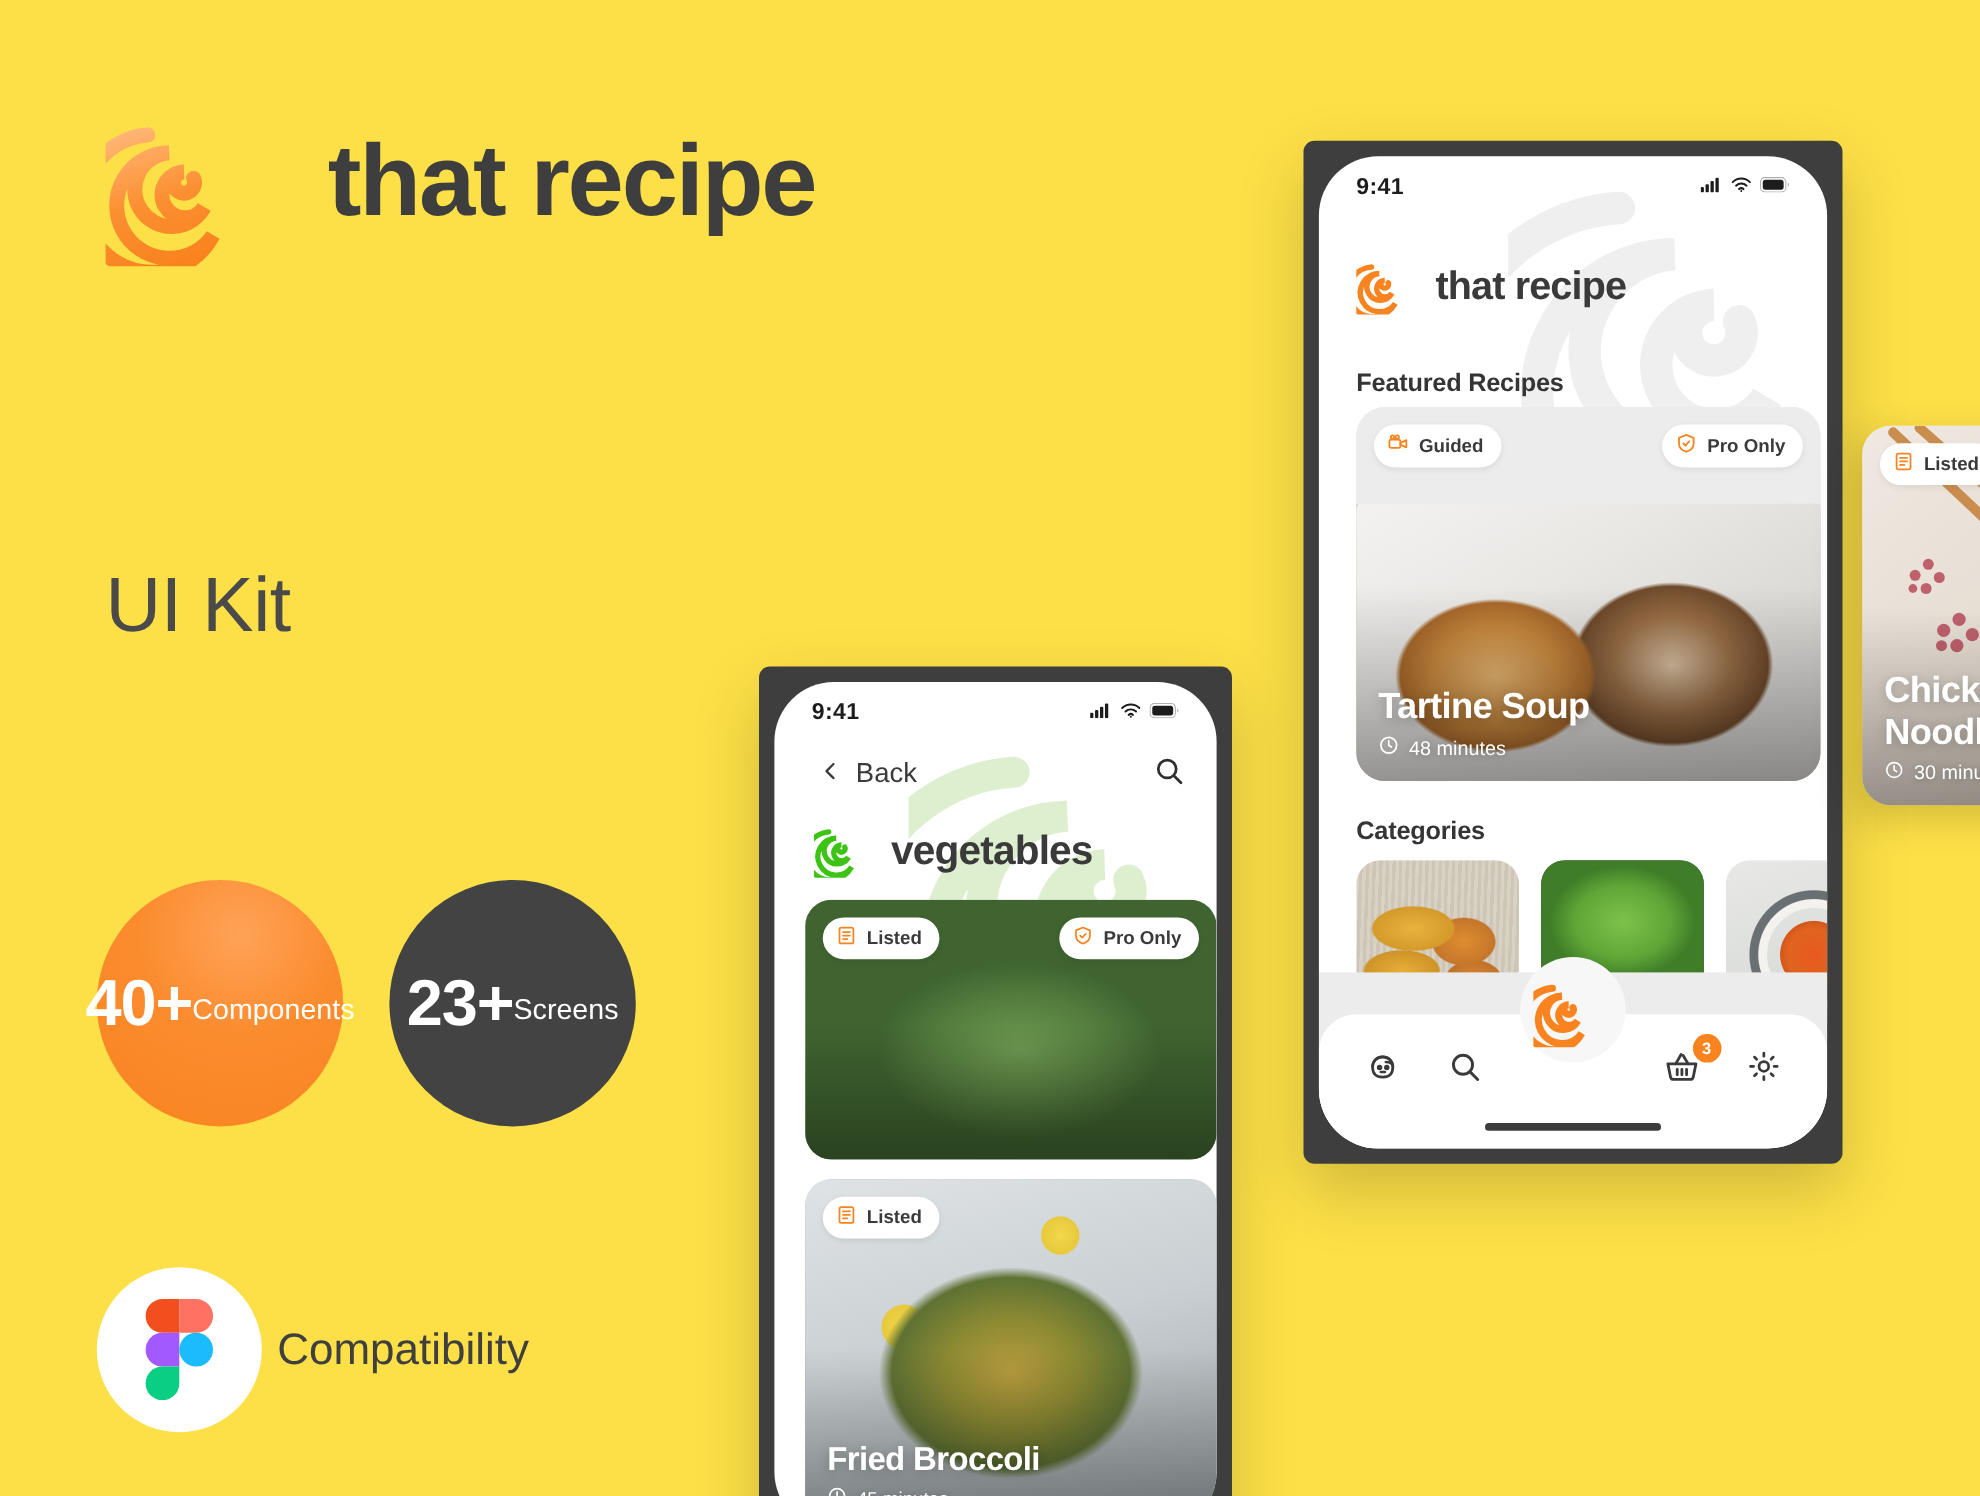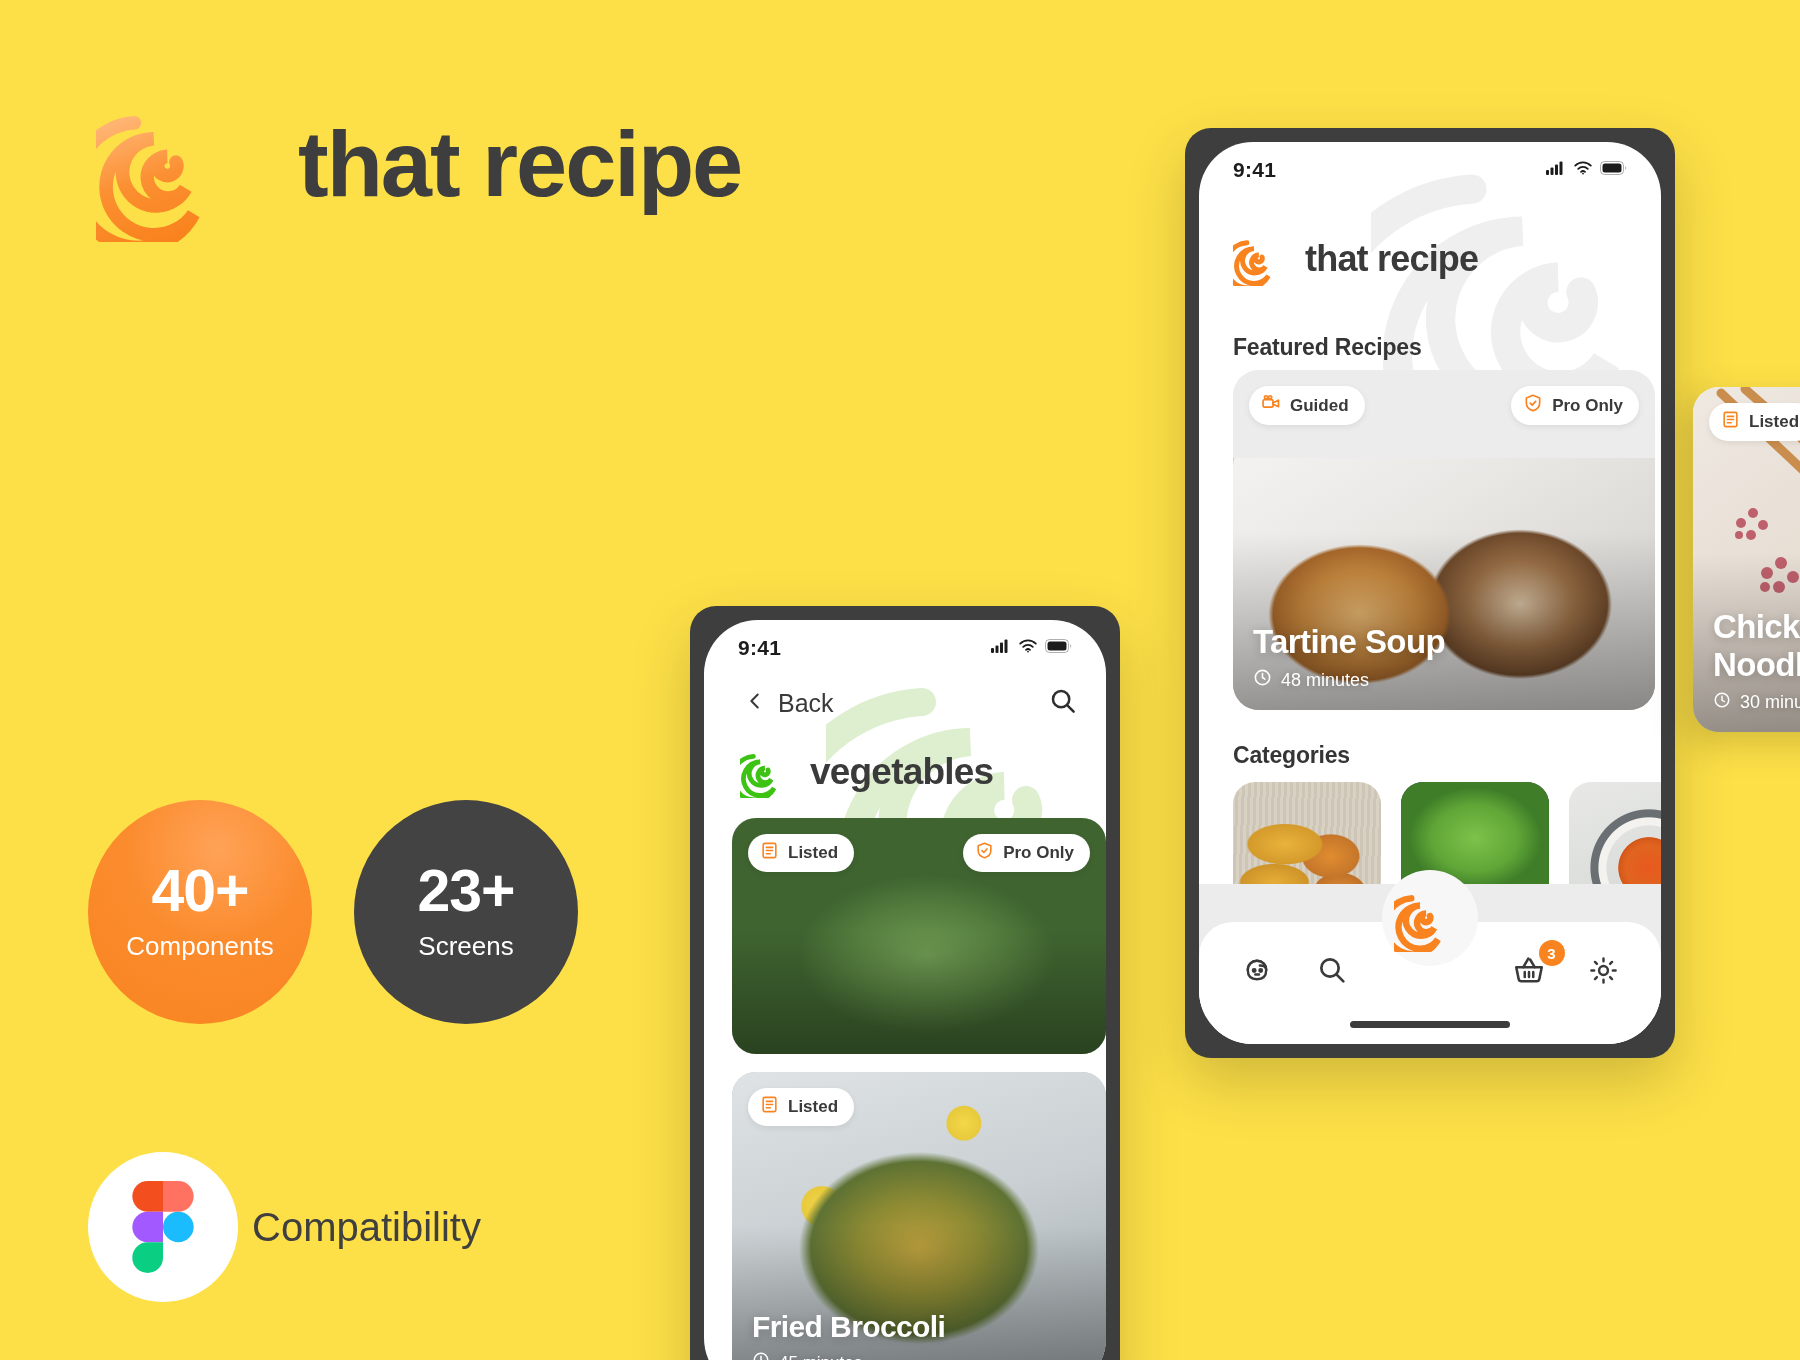--- a/index.html
+++ b/index.html
@@ -18,40 +18,40 @@
 
   .kit-title {
     position: absolute; left: 96px; top: 508px;
     font-size: 70px; line-height: 1.22; font-weight: 400; color: #4a4a4a;
     letter-spacing: -0.5px;
   }
 
   .badges { position: absolute; left: 88px; top: 800px; display: flex; gap: 42px; }
   .badge-circle {
     width: 224px; height: 224px; border-radius: 50%;
-    display: flex; flex-direction: column; align-items: center; justify-content: center;
+    display: flex; align-items: center; justify-content: center;
     color: #fff; 
   }
   .badge-orange { background: radial-gradient(circle at 58% 22%, #ffa257 0%, #fb8c2e 42%, #f9831f 100%); }
   .badge-dark  { background: #434343; }
   .badge-num { font-size: 59px; font-weight: 700; line-height: 1; letter-spacing: -1px; }
   .badge-label { font-size: 26px; font-weight: 400; margin-top: 10px; }
 
   .compat-row { position: absolute; left: 88px; top: 1152px; display: flex; align-items: center; gap: 14px; }
   .figma-circle {
     width: 150px; height: 150px; border-radius: 50%; background: #fff;
     display: flex; align-items: center; justify-content: center;
   }
   .compat-text { font-size: 40px; color: #3f3f3f; font-weight: 400; }
 
   
   .phone {
     position: absolute;
     background: #3e3e3e;
-    border-radius: 26px;
+    border-radius: 10px;
     padding: 14px;
     box-shadow: 0 24px 60px rgba(0,0,0,0.18);
   }
   .screen {
     width: 100%; height: 100%;
     background: #fff;
     border-radius: 54px;
     overflow: hidden;
     position: relative;
   }
@@ -224,20 +224,21 @@
              a13 13 0 1 0 11.5 20
              a21 21 0 1 1 -20 -31
              a30 30 0 1 0 25 47
              a39 39 0 1 1 -37 -57"></path>
       </svg>
     </span>
     <span class="brand-word">that recipe</span>
   </div>
 
   <div class="kit-title">
+    <div>UI Kit</div>
   </div>
 
   <div class="badges">
     <div class="badge-circle badge-orange">
       <span class="badge-num">40+</span>
       <span class="badge-label">Components</span>
     </div>
     <div class="badge-circle badge-dark">
       <span class="badge-num">23+</span>
       <span class="badge-label">Screens</span>

